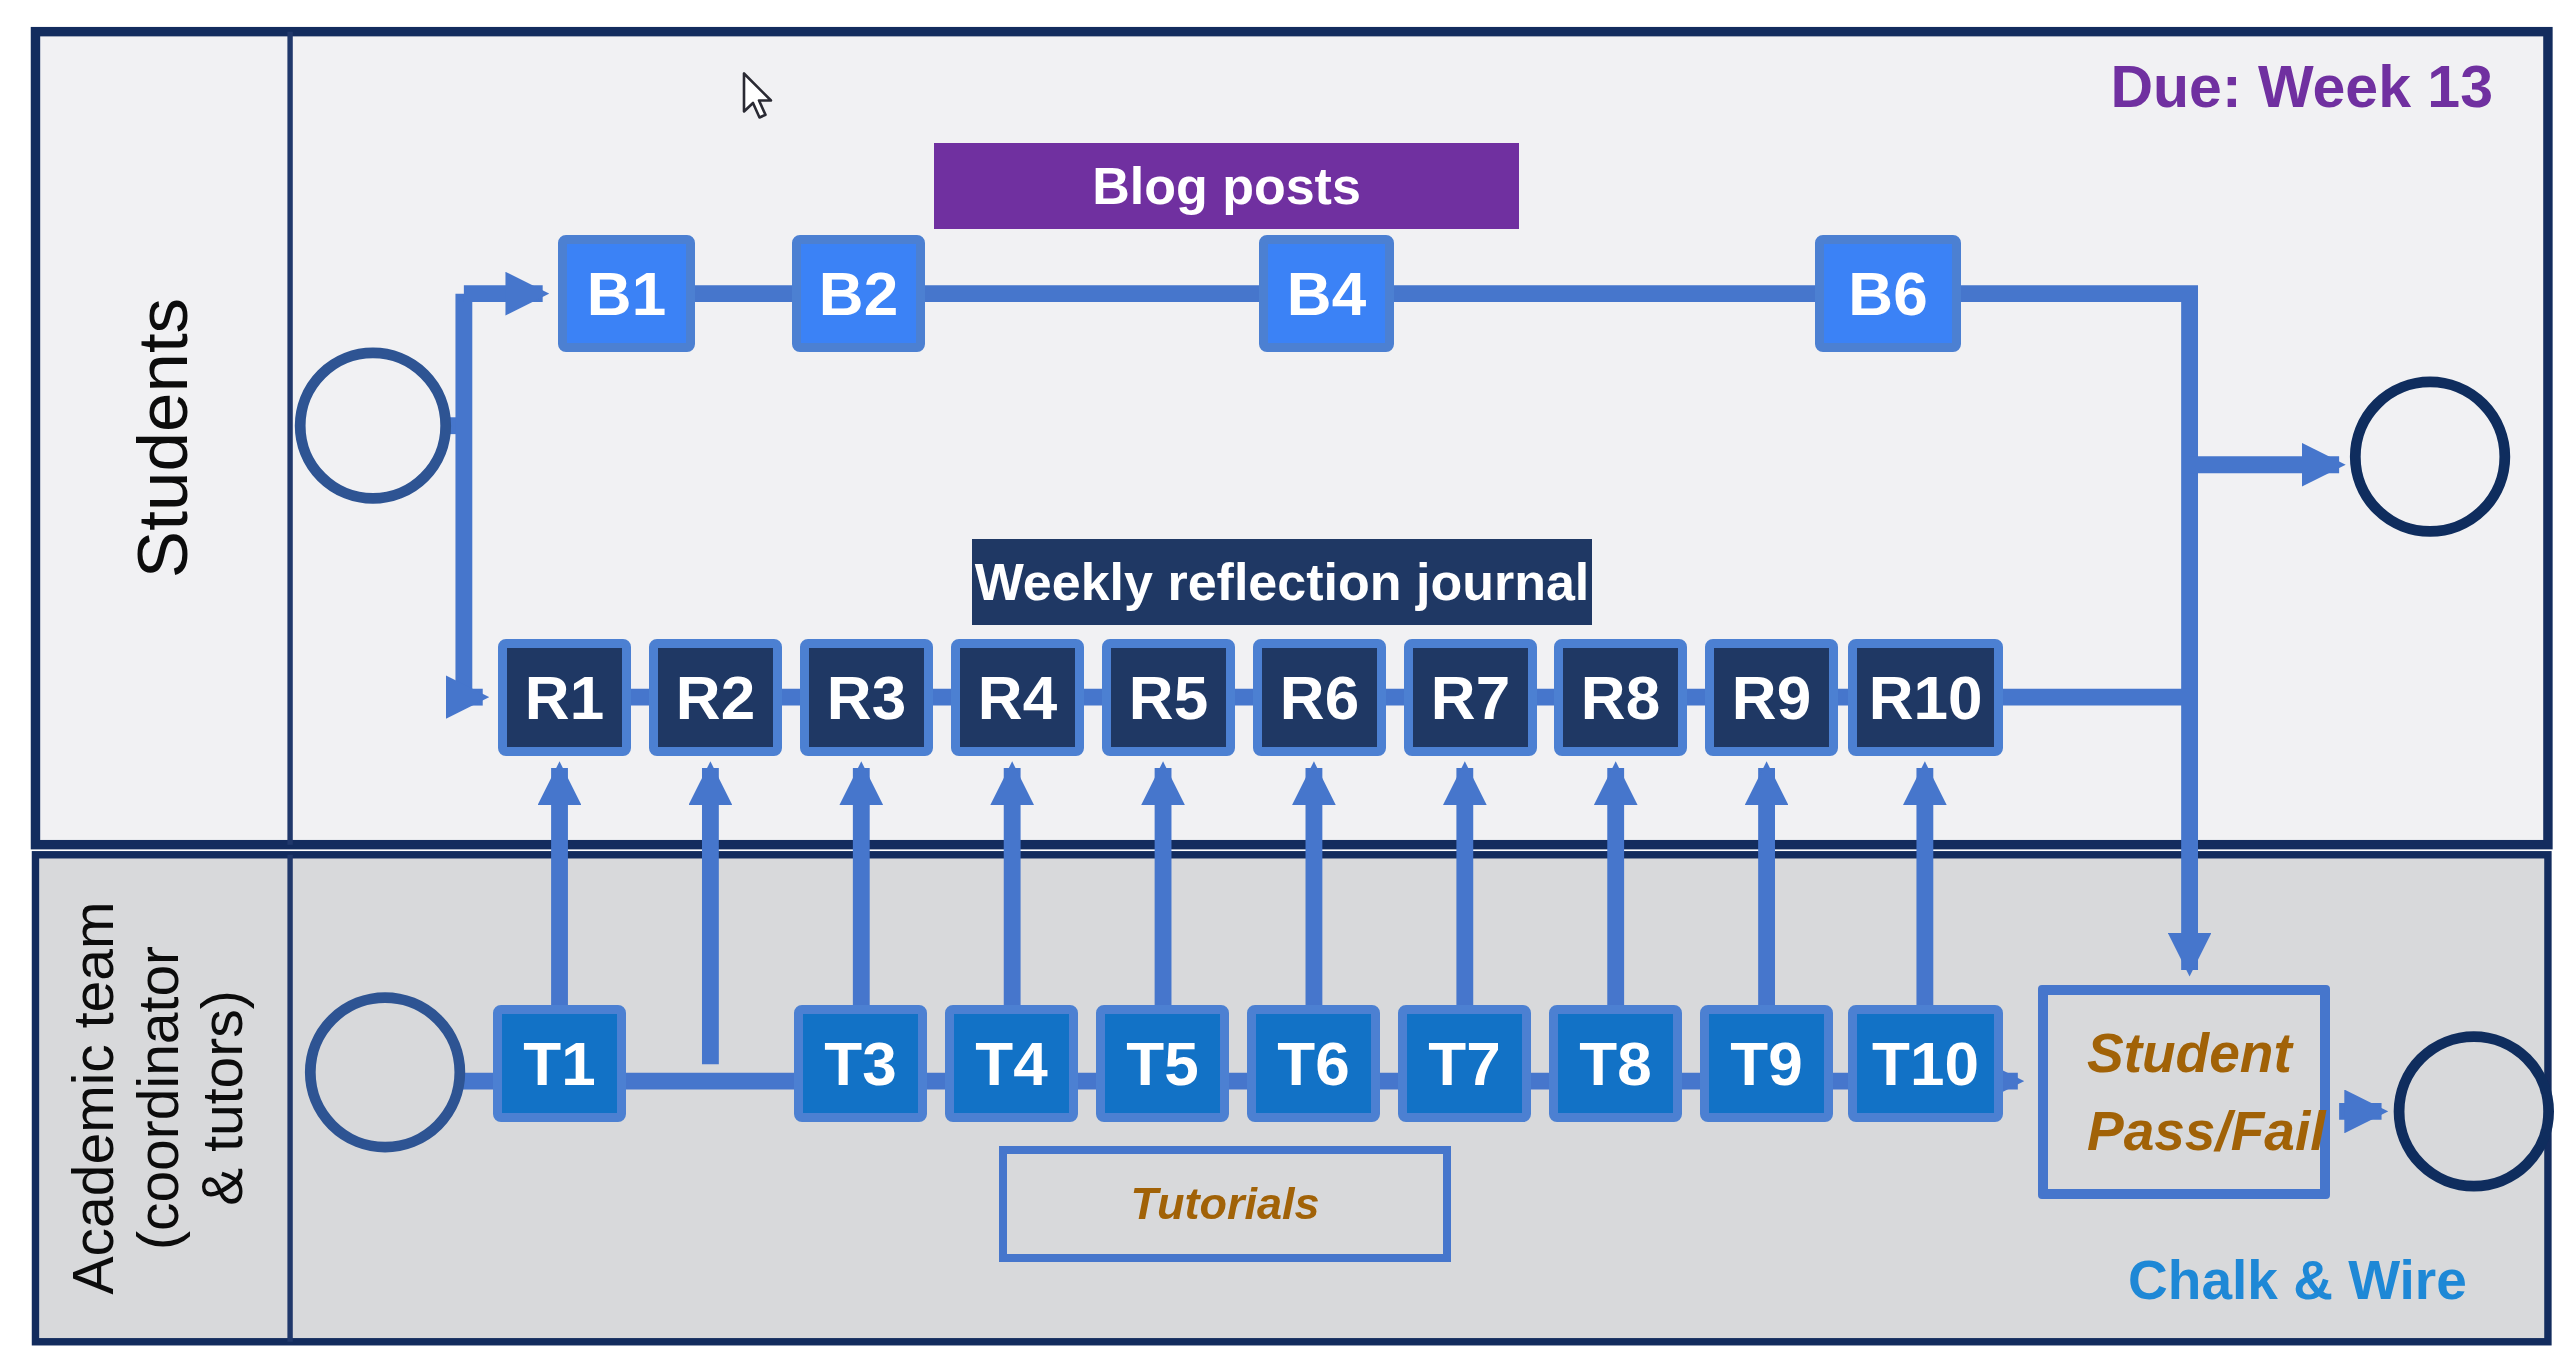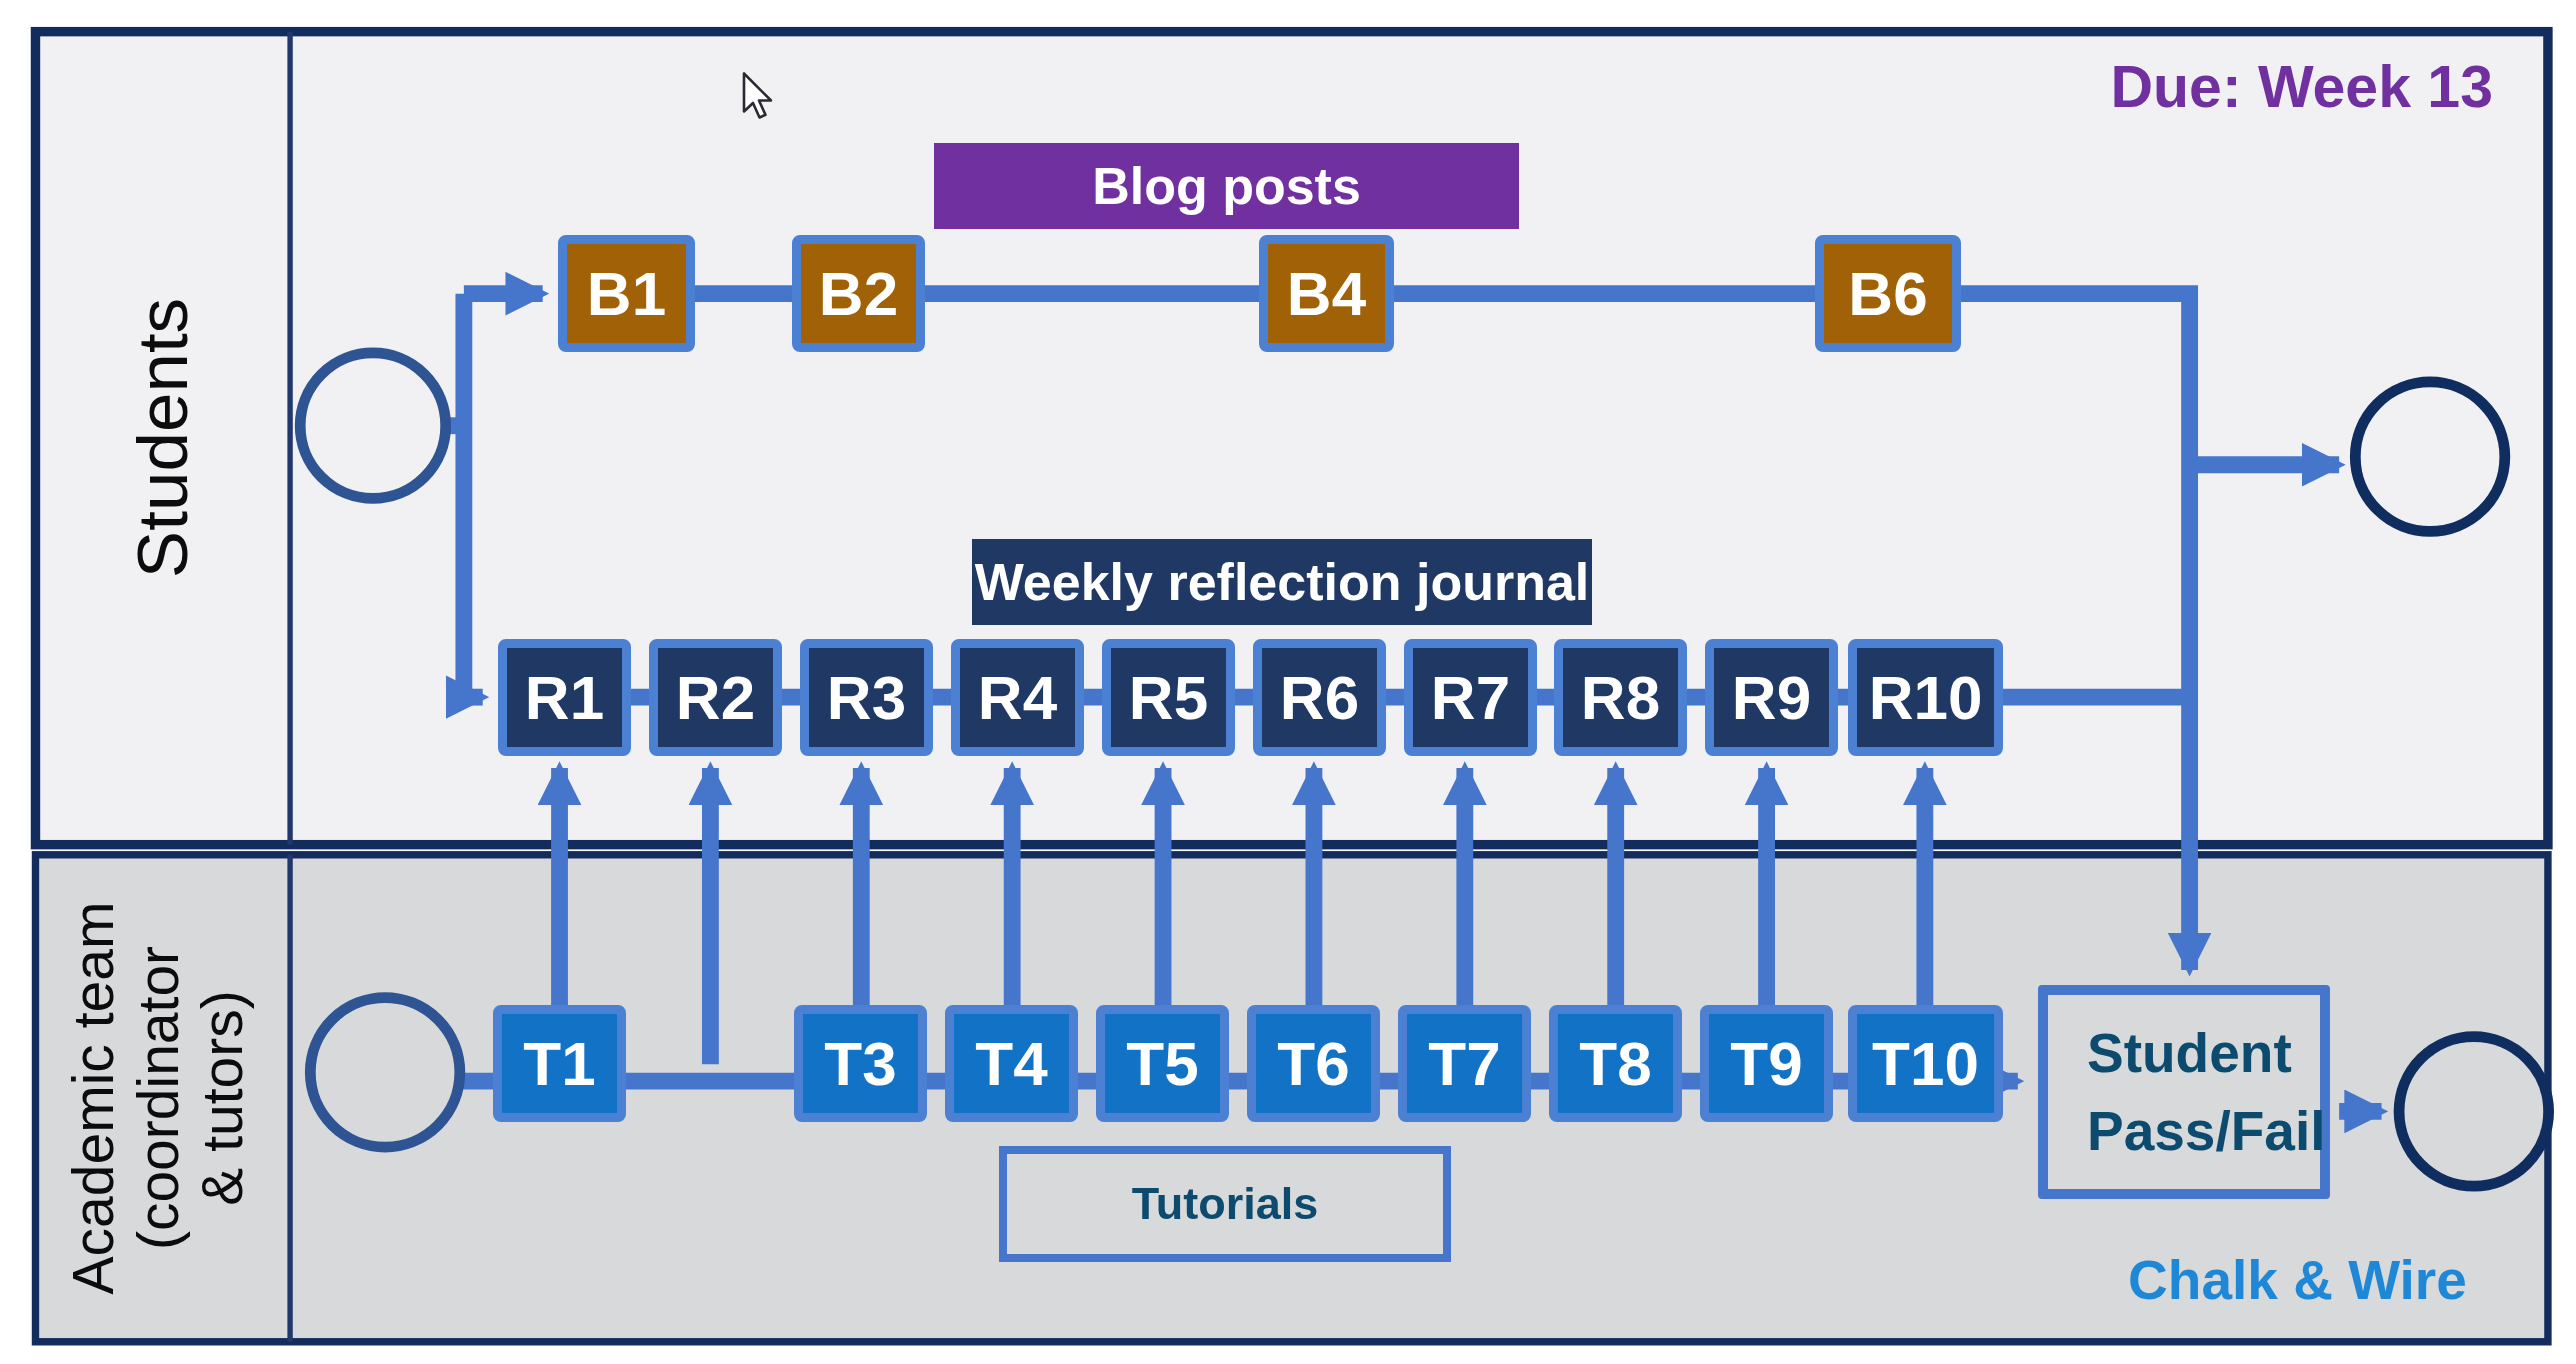--- a/index.html
+++ b/index.html
@@ -1,29 +1,29 @@
 <!DOCTYPE html>
 <html style="font-size:10.8px"><head>
 <meta charset="utf-8">
 <style>
   html,body{margin:0;padding:0;background:#ffffff;}
   #stage{position:relative;width:2576px;height:1364px;background:#ffffff;overflow:hidden;
          font-family:"Liberation Sans",sans-serif;}
   #wires{position:absolute;left:0;top:0;z-index:1;}
   .node{position:absolute;box-sizing:border-box;display:flex;align-items:center;justify-content:center;
         border:9.4px solid #4C80D2;border-radius:8px;color:#ffffff;font-weight:bold;font-size:62px;z-index:3;}
-  .node.b{background:#a16207;}
+  .node.b{background:#3b82f6;}
   .node.r{background:#1F3864;}
   .node.t{background:#1272C6;}
   .group-header{position:absolute;box-sizing:border-box;display:flex;align-items:center;justify-content:center;
         color:#ffffff;font-weight:bold;font-size:52px;z-index:3;}
   .gh-blog{background:#7030A0;}
   .gh-journal{background:#1F3864;}
   .outline-box{position:absolute;box-sizing:border-box;display:flex;align-items:center;justify-content:center;
-        border:8.8px solid #4676CC;background:transparent;color:#0c4a6e;font-weight:bold;z-index:3;}
+        border:8.8px solid #4676CC;background:transparent;color:#a16207;font-weight:bold;z-index:3;font-style:italic;}
   #tutorials-box{font-size:45px;margin-left:40px;}
   #passfail-box{flex-direction:column;align-items:flex-start;justify-content:center;padding-left:39px;
         font-size:55px;line-height:1.42;border-width:10px;border-radius:4px;}
   .vlabel{position:absolute;display:flex;flex-direction:column;align-items:center;justify-content:center;
         transform:rotate(-90deg);color:#0c0c0c;z-index:3;text-align:center;}
   #students-label{font-size:71px;}
   #academic-label{font-size:57px;line-height:1.13;}
   #due-label{position:absolute;left:2075px;top:53px;width:418px;text-align:right;
         color:#7030A0;font-weight:bold;font-size:59px;z-index:3;}
   #chalkwire-label{position:absolute;left:2082px;top:1248px;width:431px;text-align:center;

